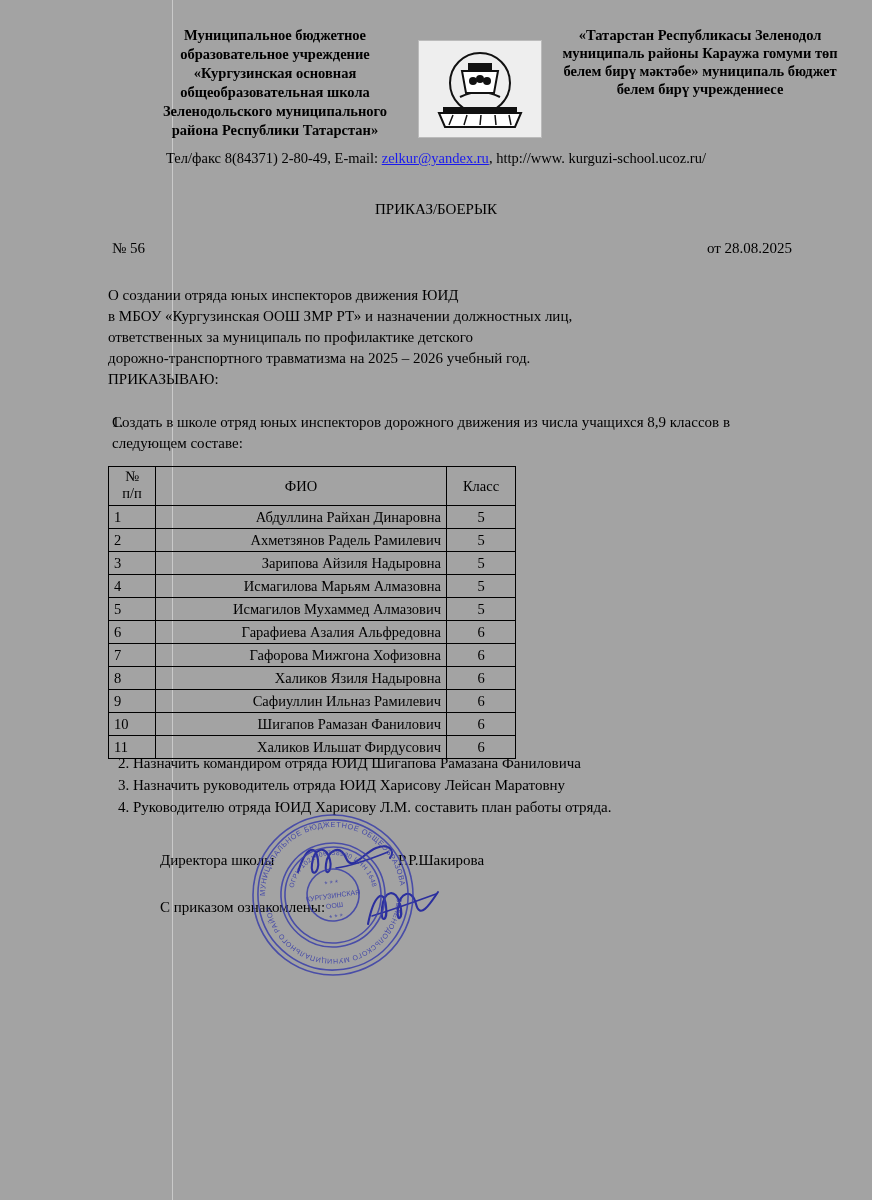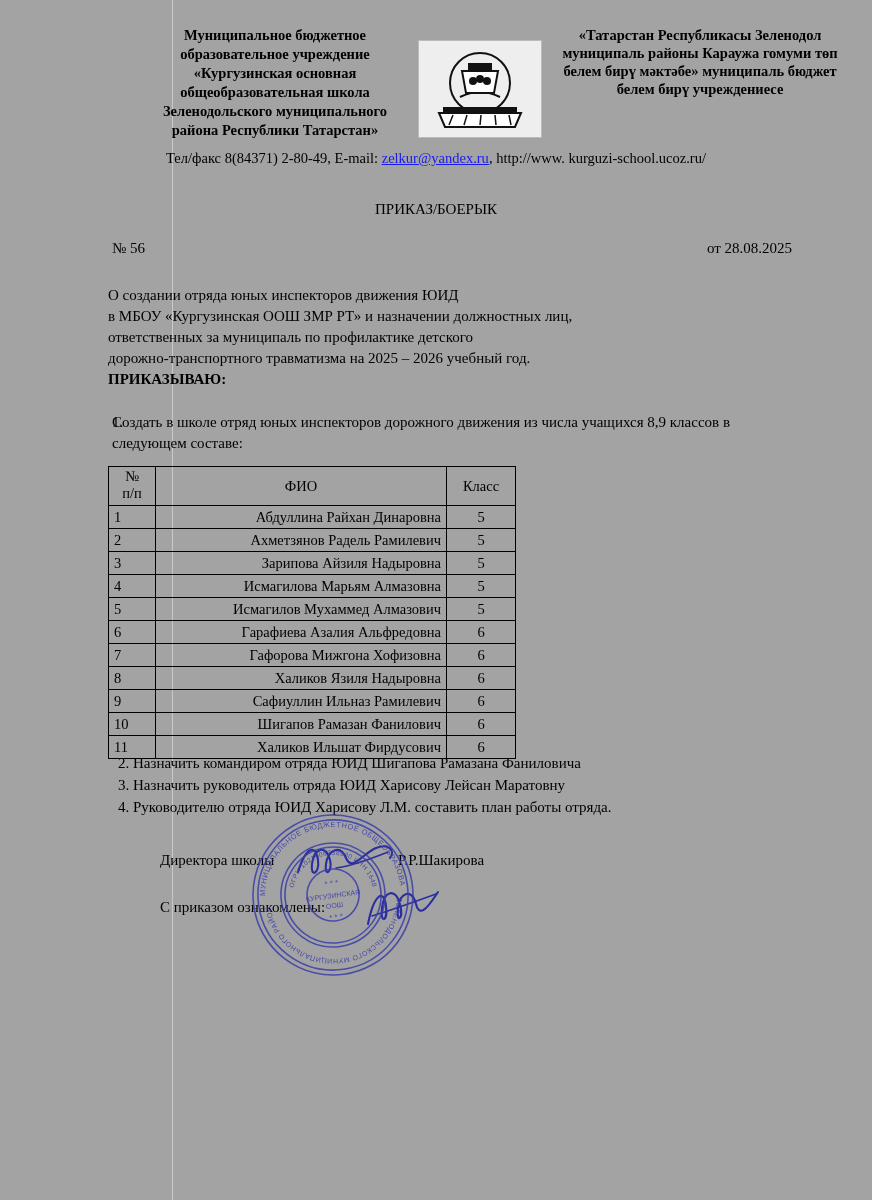--- a/index.html
+++ b/index.html
@@ -98,21 +98,21 @@
   .body-block {
     position: absolute;
     top: 285px;
     left: 108px;
     width: 660px;
     font-size: 15px;
     line-height: 21px;
   }
   .body-block p { margin: 0; }
   .justified { text-align: justify; }
-  .bold { font-weight: bold; }
+  .bold { font-weight: normal; }
   .item1 {
     position: absolute;
     top: 412px;
     left: 112px;
     width: 670px;
     font-size: 15px;
     line-height: 21px;
   }
   .item1 .num {
     position: absolute;

